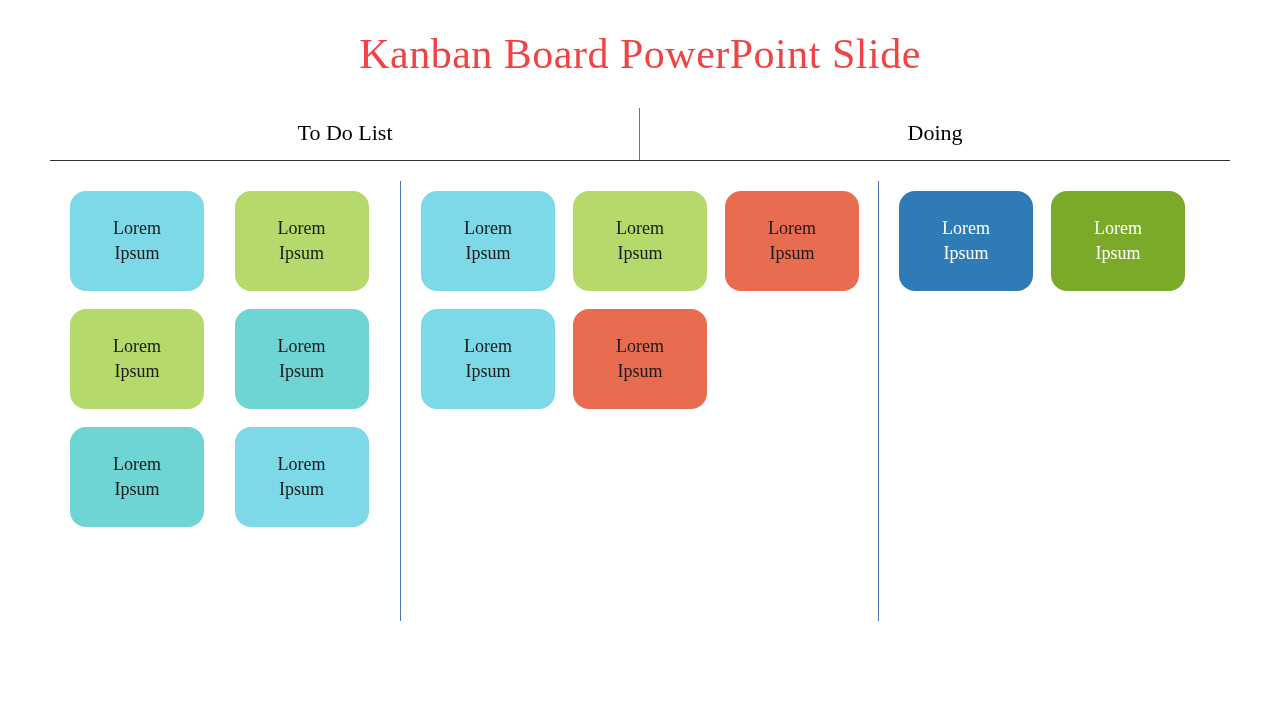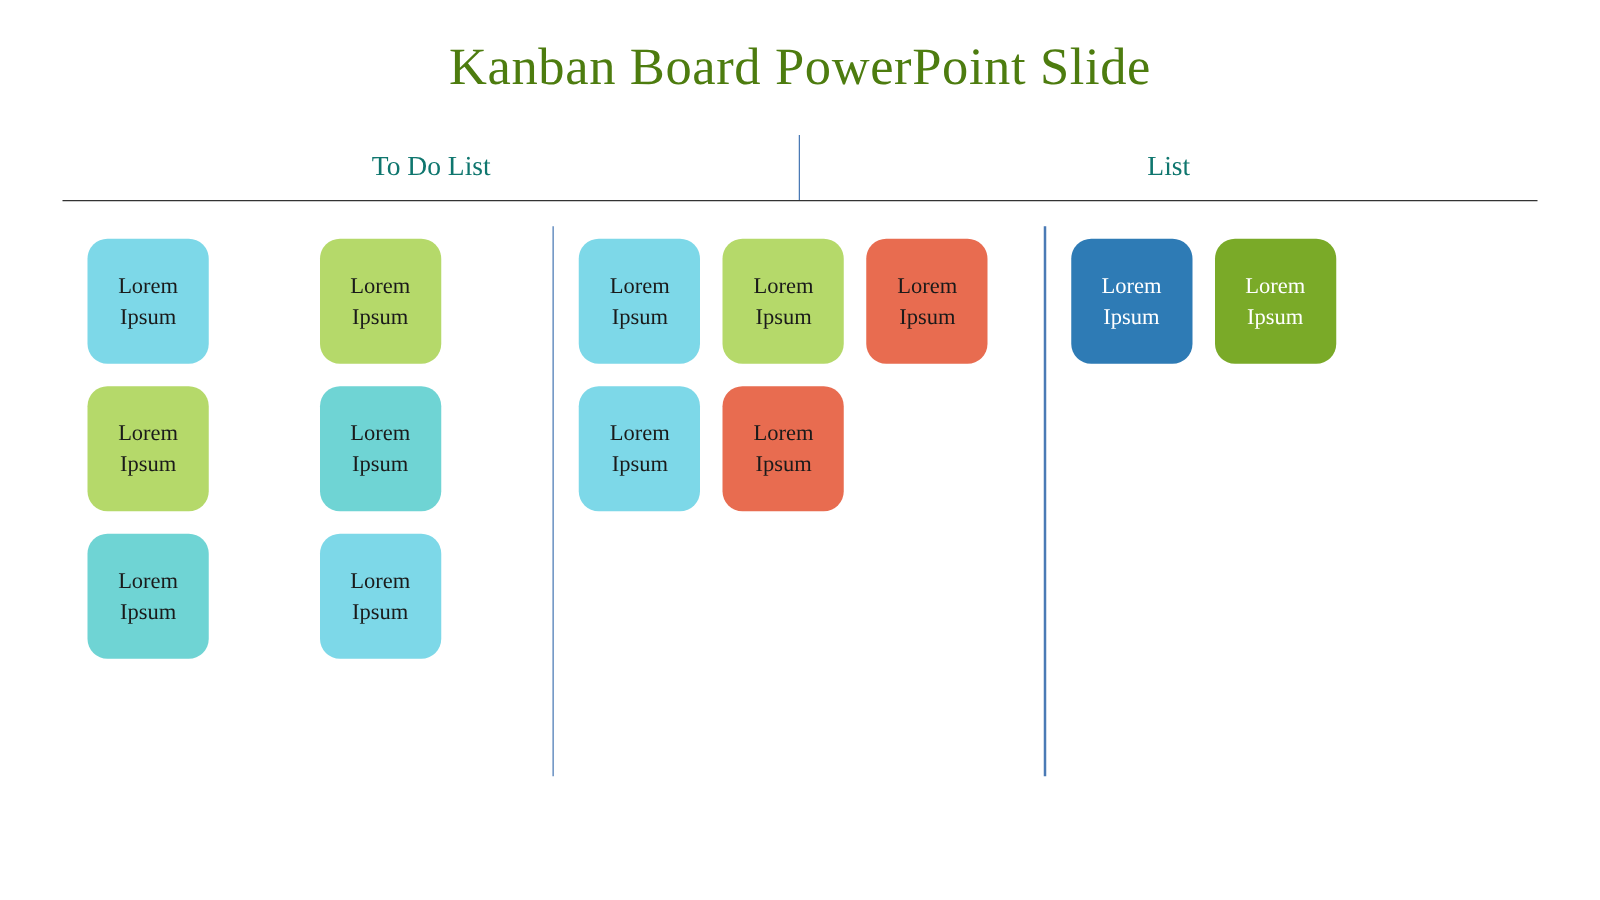--- a/index.html
+++ b/index.html
@@ -11,21 +11,21 @@
       height: 720px;
       overflow: hidden;
       display: flex;
       flex-direction: column;
       align-items: center;
     }
 
     .page-title {
       font-size: 42px;
       font-weight: 400;
-      color: #4d7c0f;
+      color: #ef4444;
       text-align: center;
       margin-top: 30px;
       margin-bottom: 30px;
       letter-spacing: 0.5px;
     }
 
     .kanban-board {
       width: 1180px;
       display: flex;
       flex-direction: column;
@@ -33,21 +33,21 @@
 
     .kanban-header {
       display: flex;
       border-bottom: 1.5px solid #333;
     }
 
     .kanban-col-header {
       flex: 1;
       text-align: center;
       font-size: 22px;
-      color: #0f766e;
+      color: #000000;
       padding: 12px 0 14px 0;
       font-weight: 400;
       position: relative;
     }
 
     .kanban-col-header:not(:last-child)::after {
       content: '';
       position: absolute;
       right: 0;
       top: 0;
@@ -78,21 +78,21 @@
       background: #4a7ab5;
     }
 
     .cards-grid {
       display: grid;
       grid-template-columns: 1fr 1fr;
       gap: 18px;
     }
 
     .card {
-      width: 97px;
+      width: 134px;
       height: 100px;
       border-radius: 16px;
       display: flex;
       align-items: center;
       justify-content: center;
       text-align: center;
       font-size: 18px;
       font-family: Georgia, 'Times New Roman', serif;
       font-weight: 400;
       color: #1a1a1a;
@@ -133,21 +133,21 @@
   </style>
 </head>
 <body>
 
 <h1 class="page-title">Kanban Board PowerPoint Slide</h1>
 
 <div class="kanban-board">
 
   <div class="kanban-header">
     <div class="kanban-col-header">To Do List</div>
-    <div class="kanban-col-header">List</div>
+    <div class="kanban-col-header">Doing</div>
   </div>
 
   <div class="kanban-body">
 
     <div class="kanban-col todo-col">
       <div class="cards-grid">
         <div class="card card-light-blue">Lorem<br>Ipsum</div>
         <div class="card card-light-green">Lorem<br>Ipsum</div>
         <div class="card card-light-green">Lorem<br>Ipsum</div>
         <div class="card card-cyan">Lorem<br>Ipsum</div>

